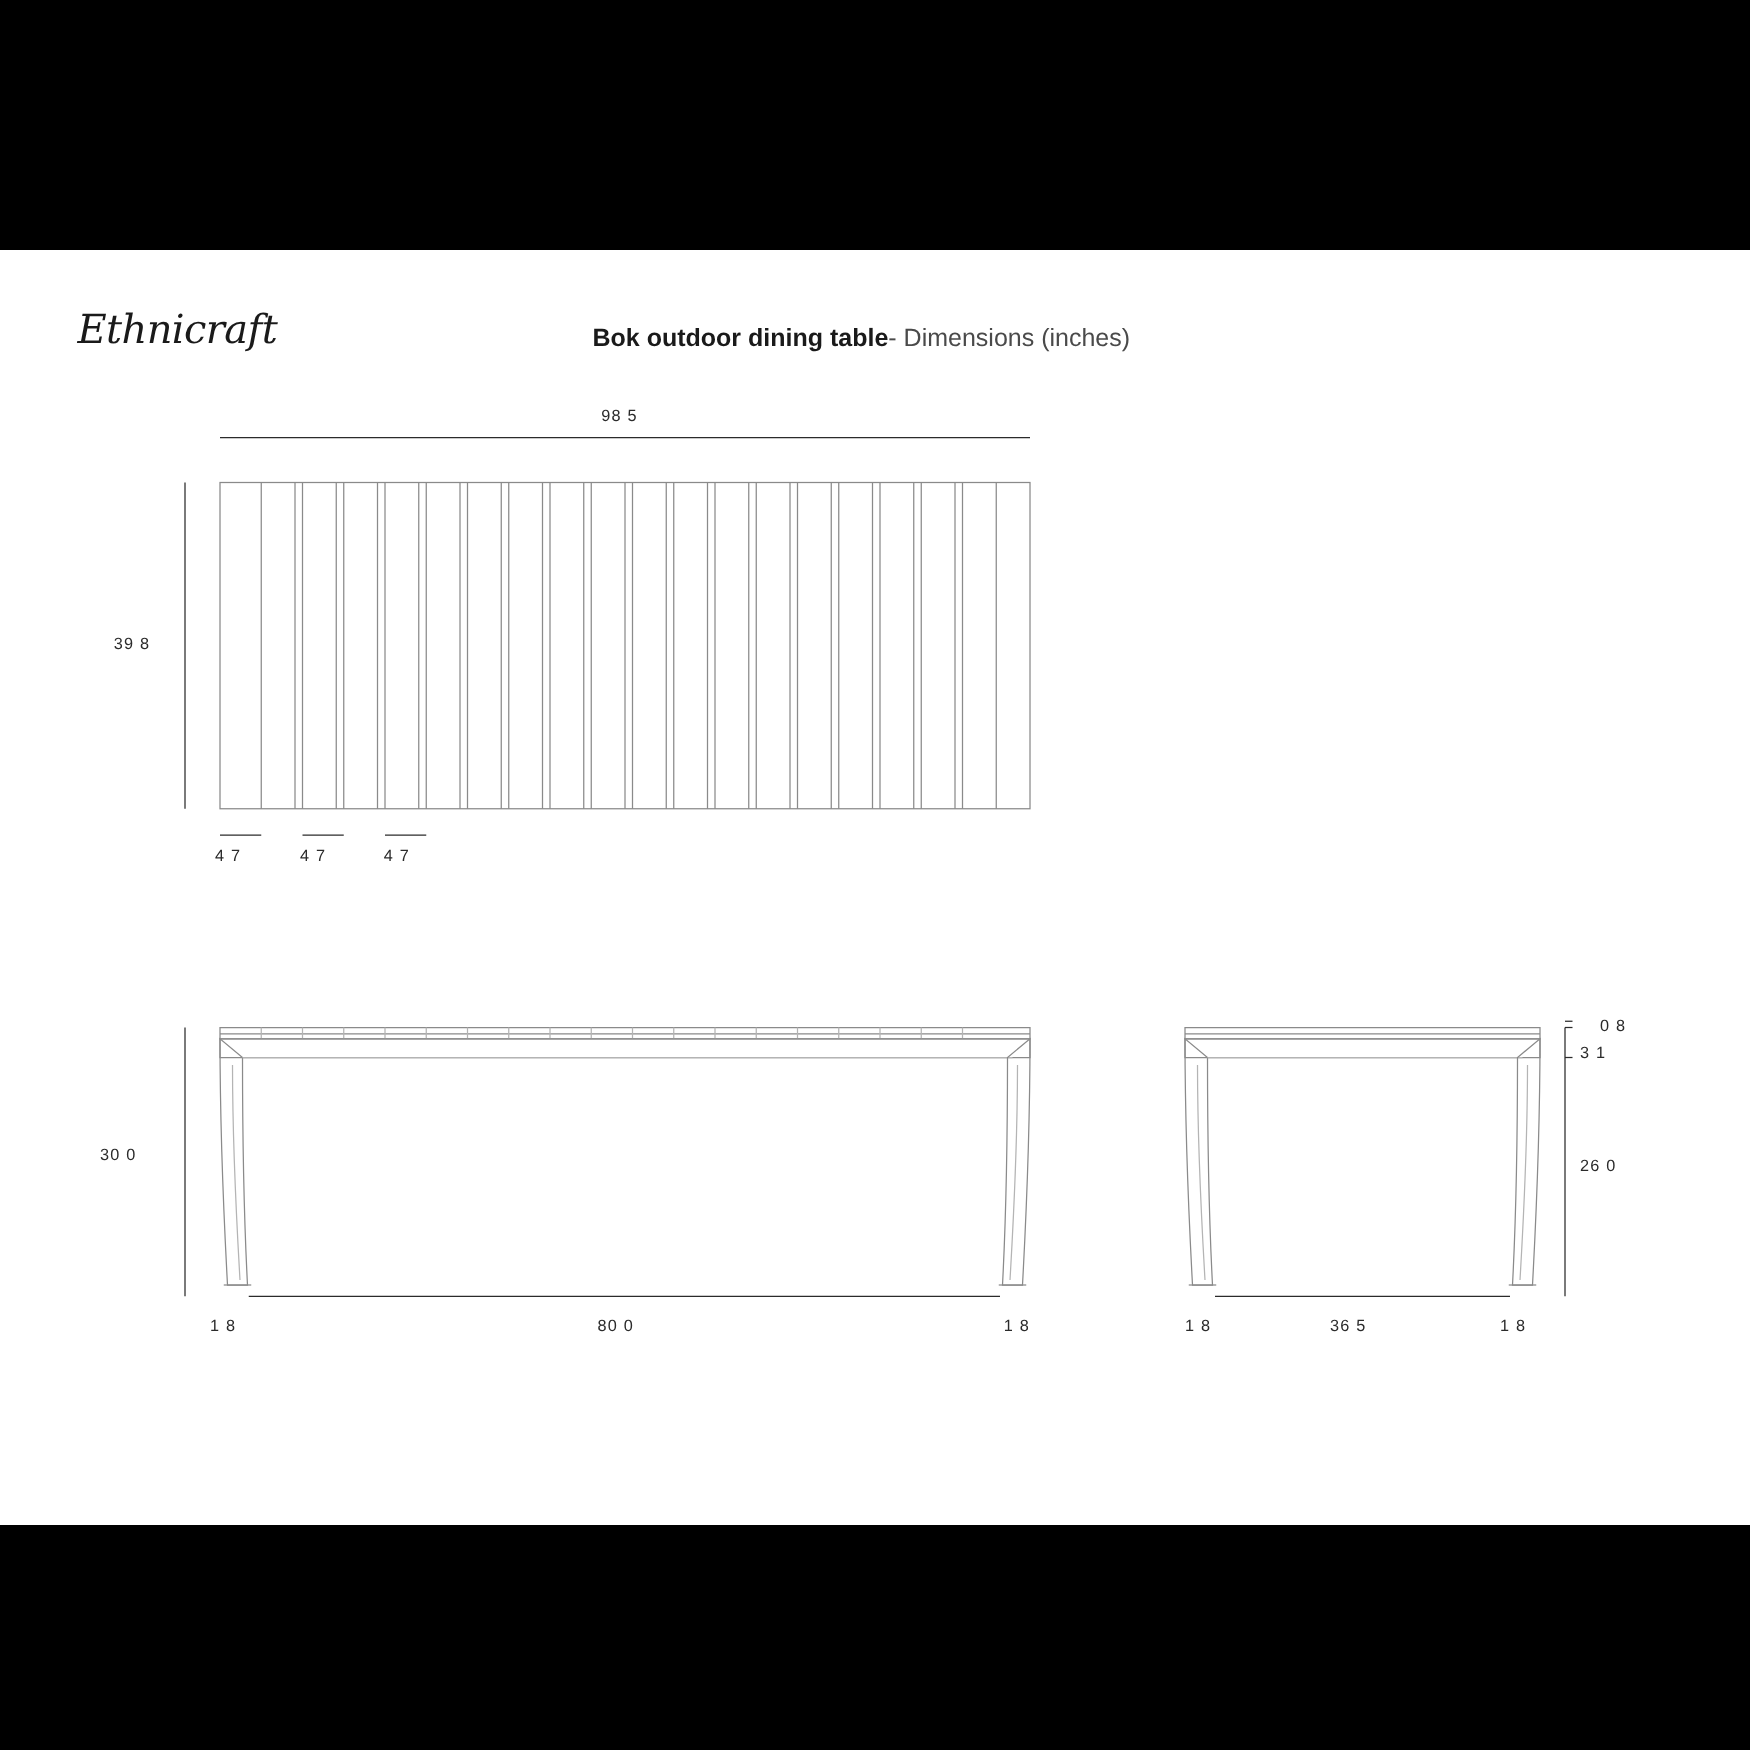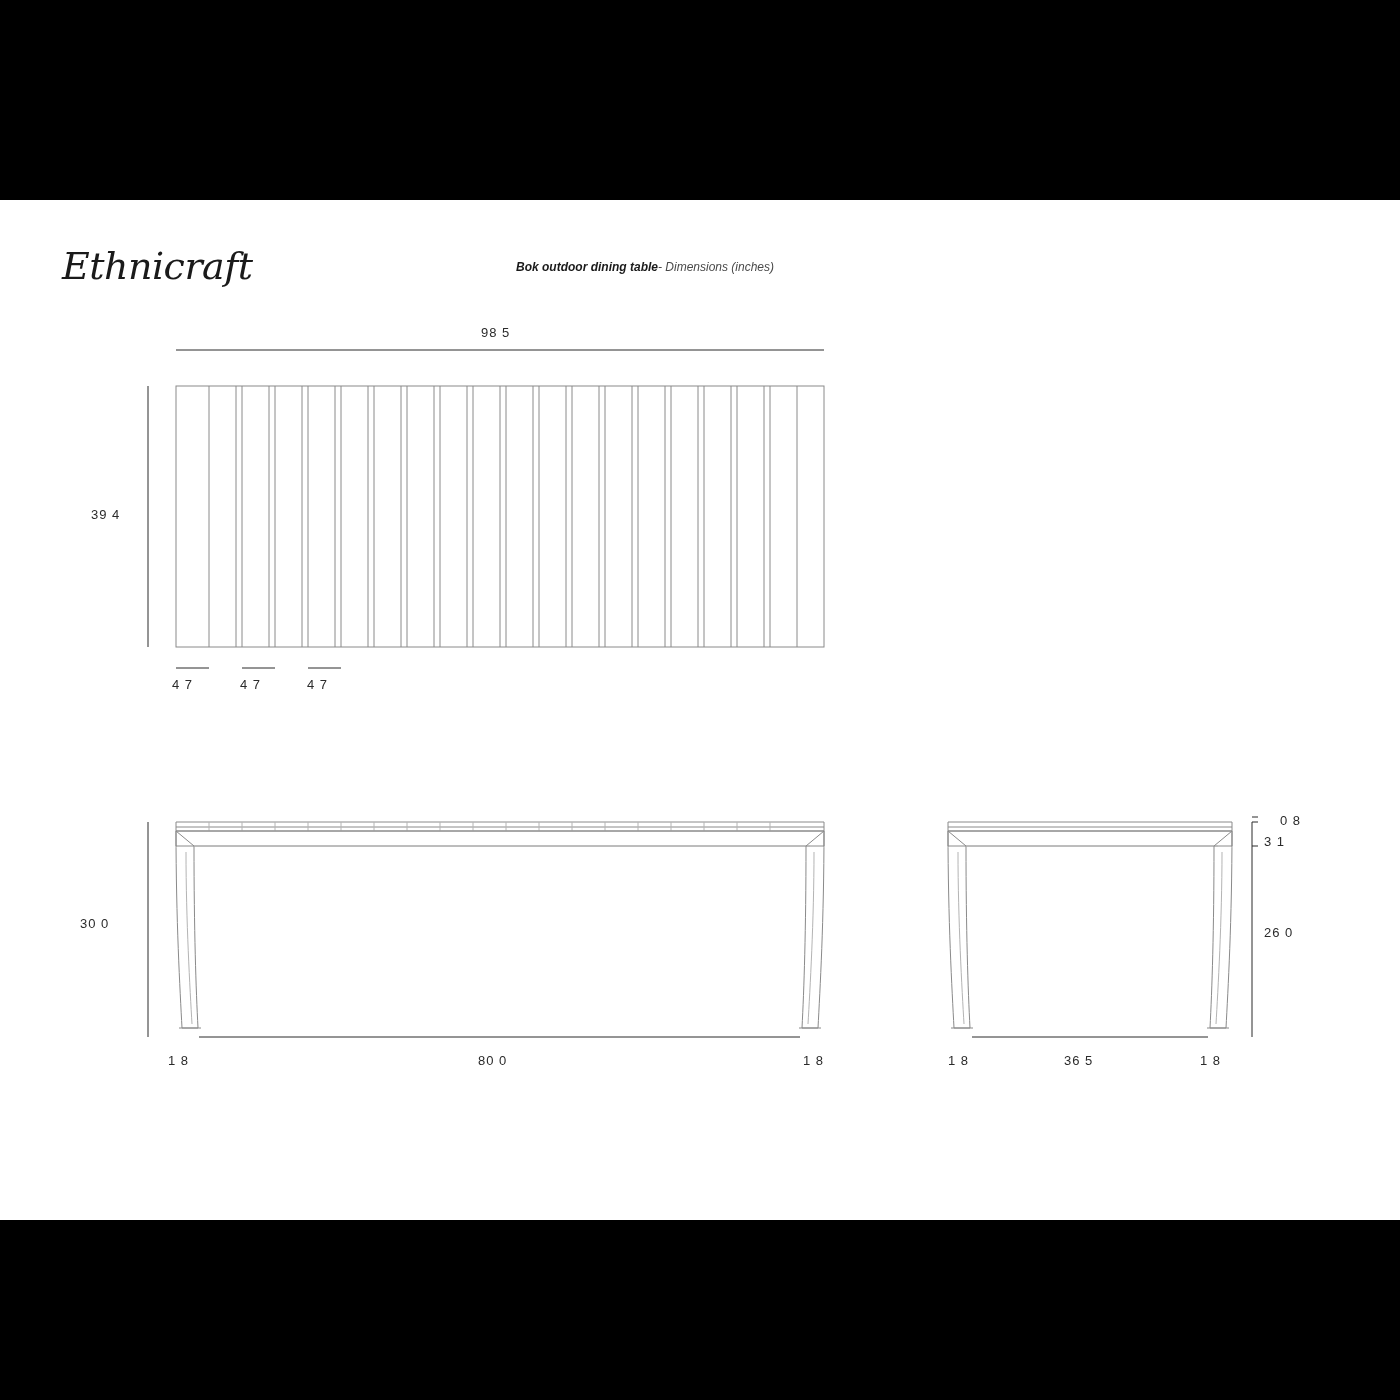--- a/index.html
+++ b/index.html
@@ -20,32 +20,31 @@
     width: 1400px;
     height: 1020px;
     background: #ffffff;
   }
   .brand {
     position: absolute;
     left: 62px;
     top: 44px;
     font-family: "DejaVu Serif", serif;
     font-style: italic;
-    font-size: 38px;
+    font-size: 32px;
     letter-spacing: -0.5px;
     color: #1a1a1a;
   }
   .title {
     position: absolute;
-    left: 516px;
+    left: 474px;
     top: 60px;
-    font-size: 12px;
+    font-size: 20px;
     color: #4a4a4a;
     white-space: nowrap;
-    font-style: italic;
   }
   .title b {
     color: #1a1a1a;
     font-weight: bold;
   }
   .dim {
     position: absolute;
     font-size: 13px;
     color: #2b2b2b;
     white-space: nowrap;
@@ -64,21 +63,21 @@
 <body>
 
 <div id="sheet">
 
   <div class="brand">Ethnicraft</div>
   <div class="title">
     <b>Bok outdoor dining table</b><span>-</span> <span>Dimensions (inches)</span>
   </div>
 
   <div class="dim" style="left:481px; top:125px;">98 5</div>
-  <div class="dim" style="left:91px; top:307px;">39 4</div>
+  <div class="dim" style="left:91px; top:307px;">39 8</div>
   <div class="dim" style="left:172px; top:477px;">4 7</div>
   <div class="dim" style="left:240px; top:477px;">4 7</div>
   <div class="dim" style="left:307px; top:477px;">4 7</div>
 
   <div class="dim" style="left:80px; top:716px;">30 0</div>
   <div class="dim" style="left:168px; top:853px;">1 8</div>
   <div class="dim" style="left:478px; top:853px;">80 0</div>
   <div class="dim" style="left:803px; top:853px;">1 8</div>
 
   <div class="dim" style="left:1280px; top:613px;">0 8</div>

